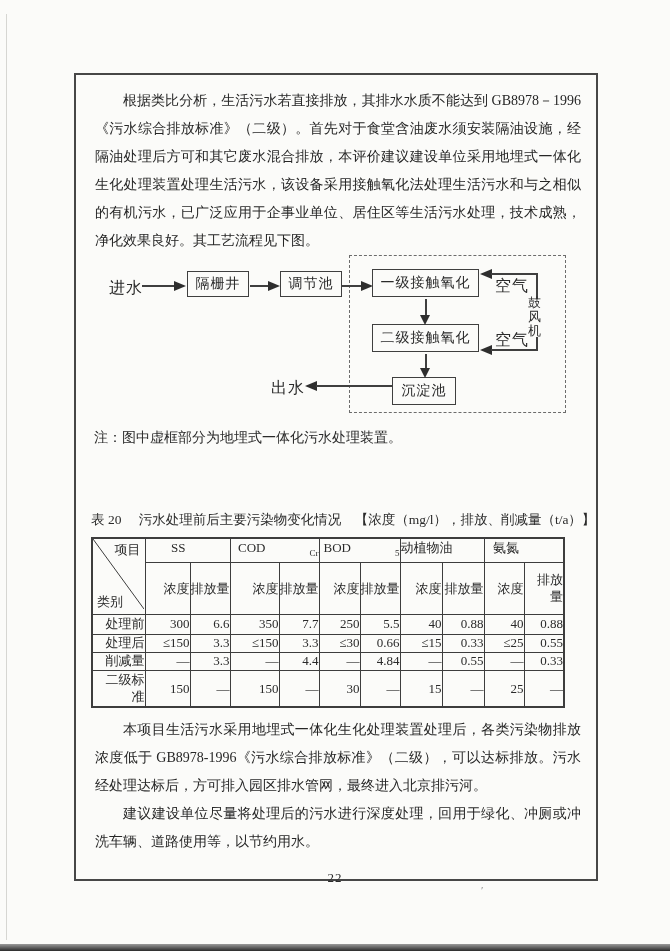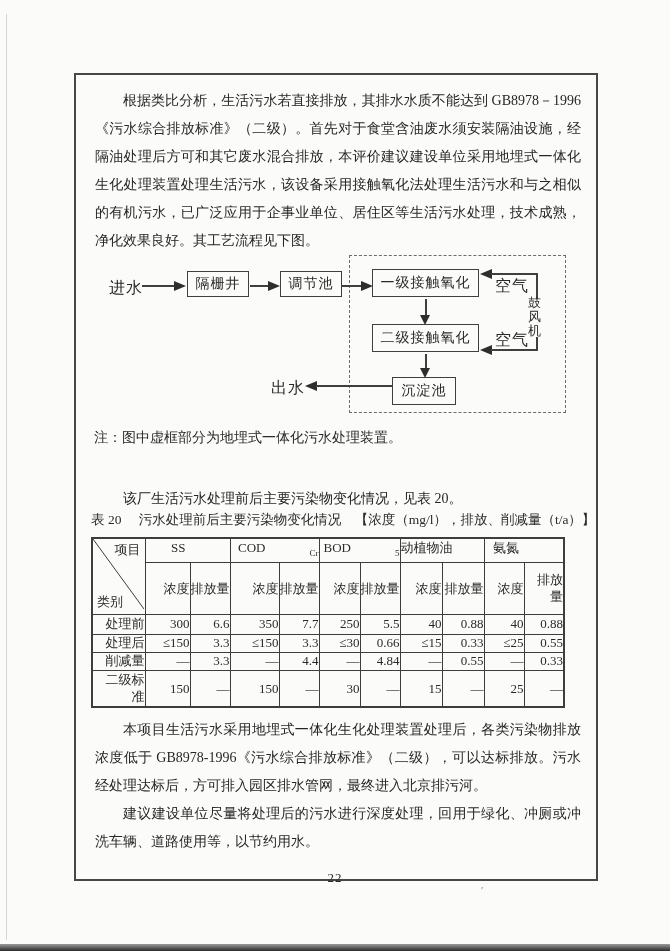--- a/index.html
+++ b/index.html
@@ -124,21 +124,20 @@
 
   <div class="arr-l" style="left:404px; top:270px;"></div>
   <div class="hline" style="left:415px; top:274px; width:46px;"></div>
   <div class="dlabel" style="left:419px; top:255px;">空气</div>
 
   <div class="dlabel" style="left:195px; top:303px;">出水</div>
   <div class="arr-l" style="left:229px; top:306px;"></div>
   <div class="hline" style="left:240px; top:310px; width:76px;"></div>
 
   <div id="note">注：图中虚框部分为地埋式一体化污水处理装置。</div>
-  <div id="tintro" class="para">该厂生活污水处理前后主要污染物变化情况，见表 20。</div>
 
   <div id="ttitle">
     <span class="t-label">表 20</span>
     <span class="t-name">污水处理前后主要污染物变化情况</span>
     <span class="t-units">【浓度（mg/l），排放、削减量（t/a）】</span>
   </div>
 
   <table id="tbl">
     <colgroup>
       <col style="width:53px">

